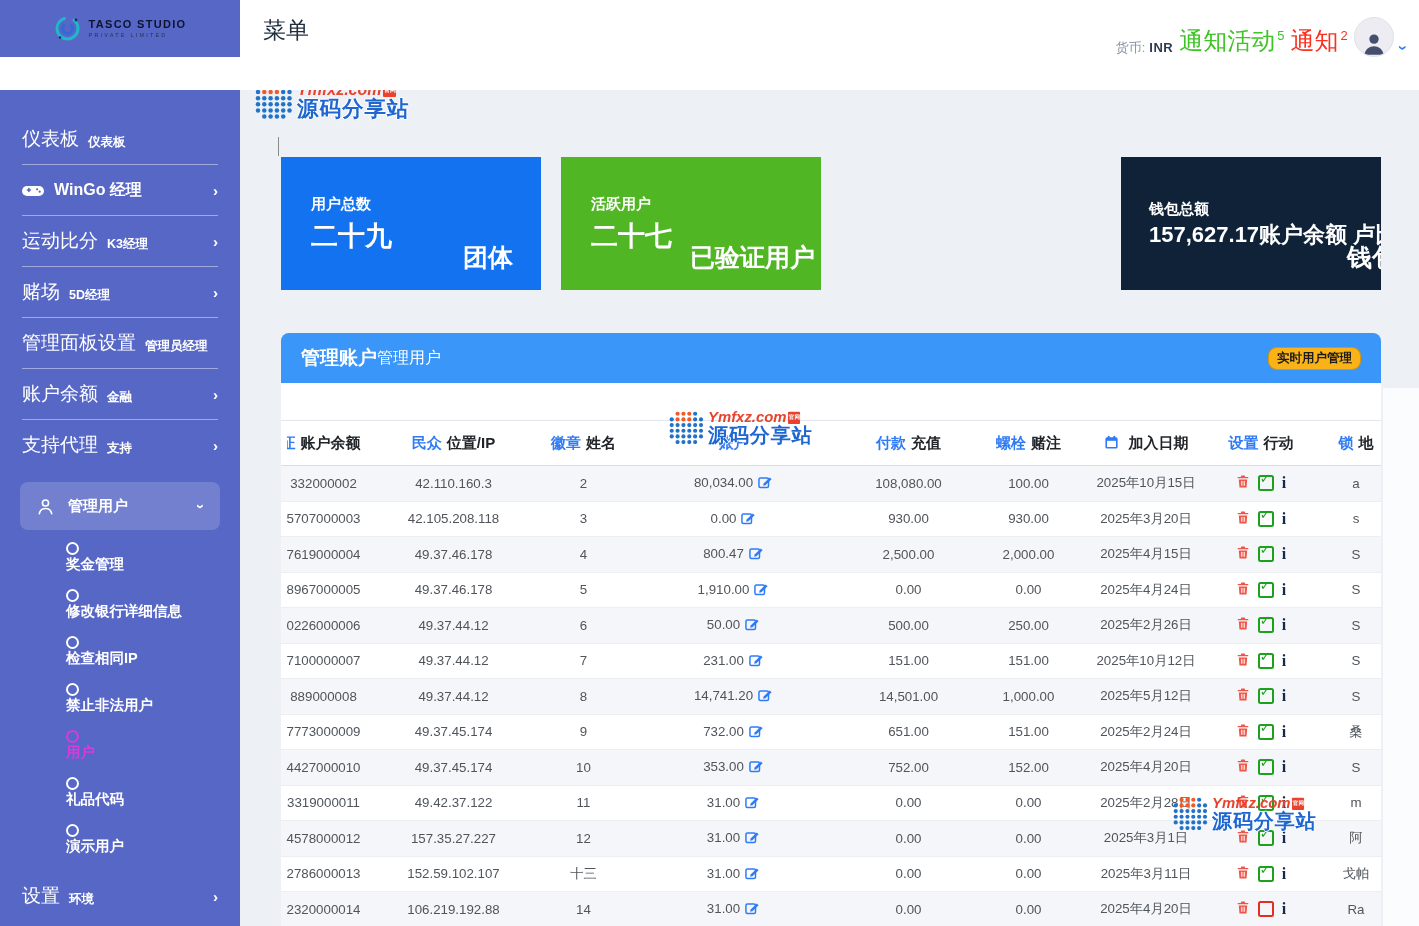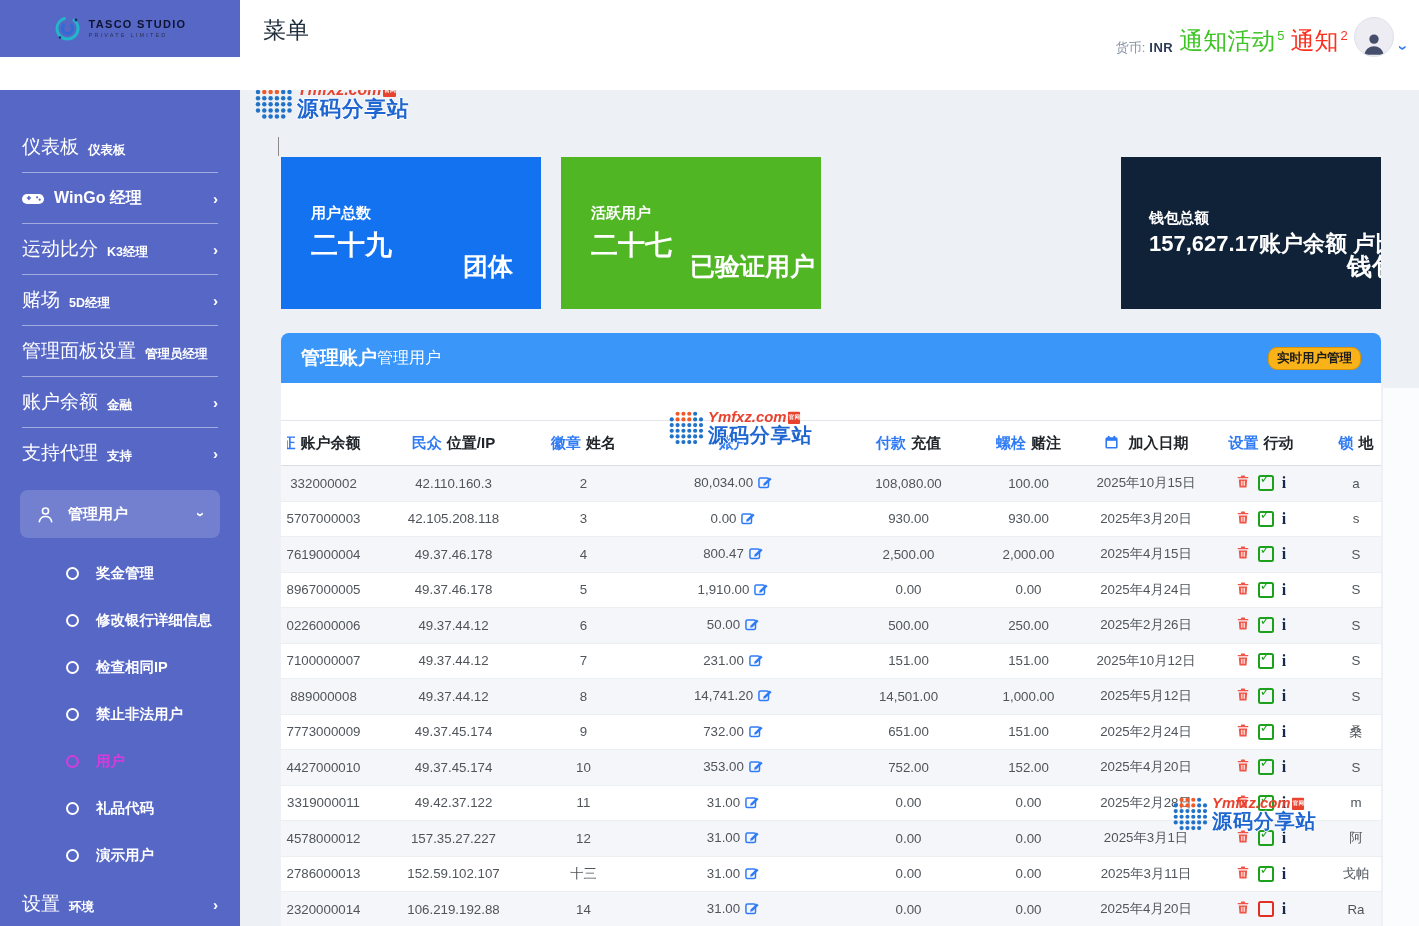--- a/index.html
+++ b/index.html
@@ -18,42 +18,42 @@
   .currency{font-size:13px;color:#8a94a6;}
   .currency b{color:#2c3a55;margin-left:4px;letter-spacing:.5px;}
   .notif-g{color:#3FC426;font-size:24px;cursor:pointer;}
   .notif-r{color:#FB301E;font-size:24px;cursor:pointer;}
   .notif-g sup,.notif-r sup{font-size:13px;margin-left:2px;}
   .avatar{width:38px;height:38px;border-radius:50%;background:#ececf2;border:1px solid #dfe2ea;display:flex;align-items:flex-end;justify-content:center;overflow:hidden;cursor:pointer;}
   .chev-down{color:#2F7BF6;font-weight:bold;font-size:16px;display:inline-block;transform:rotate(90deg);cursor:pointer;}
   .band{left:0;top:57px;width:1419px;height:33px;background:#fff;z-index:15;}
 
   
-  .sidebar{left:0;top:90px;width:240px;height:836px;background:#5767C6;z-index:18;overflow:hidden;padding-top:32px;box-sizing:border-box;}
+  .sidebar{left:0;top:90px;width:240px;height:836px;background:#5767C6;z-index:18;overflow:hidden;padding-top:24px;box-sizing:border-box;}
   .side-item{height:50px;display:flex;align-items:center;padding:0 22px;color:#fff;cursor:pointer;white-space:nowrap;}
   .side-big{font-size:19px;}
   .side-big.md{font-size:16px;font-weight:bold;}
   .side-small{font-size:12.5px;font-weight:bold;margin-left:9px;margin-top:7px;}
   .side-chev{margin-left:auto;font-weight:bold;font-size:15px;}
   .sep{border-top:1px solid rgba(255,255,255,.45);margin:0 22px;}
   .pill{margin:12px 20px;height:48px;border-radius:8px;background:rgba(255,255,255,.17);display:flex;align-items:center;padding:0 16px;color:#fff;cursor:pointer;}
   .pill-label{font-size:15px;font-weight:bold;margin-left:13px;}
   .pill .side-chev{transform:rotate(90deg);}
-  .sub-item{height:47px;display:flex;align-items:center;padding-left:66px;color:#fff;font-size:14.5px;font-weight:bold;cursor:pointer;}
+  .sub-item{height:47px;display:flex;align-items:flex-start;padding-left:66px;color:#fff;font-size:14.5px;font-weight:bold;cursor:pointer;flex-direction:column;}
   .bullet{width:9px;height:9px;border:2px solid #fff;border-radius:50%;margin-right:17px;flex:none;}
   .sub-item.active{color:#D83BDD;}
   .sub-item.active .bullet{border-color:#D83BDD;}
 
   
   .content-bg{left:240px;top:90px;width:1179px;height:836px;background:#edf1f6;z-index:1;}
   .gutter{left:1383px;top:388px;width:36px;height:538px;background:#fbfcfd;z-index:3;}
   .cursor-line{left:278px;top:137px;width:1px;height:19px;background:#8a8a8a;z-index:4;}
 
   
-  .card{top:157px;width:260px;height:152px;color:#fff;z-index:2;overflow:hidden;}
+  .card{top:157px;width:260px;height:133px;color:#fff;z-index:2;overflow:hidden;}
   .card-in{position:absolute;left:30px;top:50%;transform:translateY(-50%);}
   .card-title{font-size:15px;font-weight:600;}
   .card-value{font-size:27px;font-weight:600;margin-top:4px;}
   .card-side{position:absolute;top:50%;transform:translateY(-50%);font-size:25px;font-weight:600;white-space:nowrap;margin-top:33px;}
   .card4 .card-in{left:28px;width:252px;}
   .card4 .card-value{font-size:22px;line-height:1.2;margin-top:3px;}
 
   
   .panel-hdr{left:281px;top:333px;width:1100px;height:50px;background:#3A96F8;border-radius:8px 8px 0 0;z-index:2;display:flex;align-items:center;box-sizing:border-box;padding:0 20px;}
   .panel-t1{color:#fff;font-size:19px;font-weight:600;}

